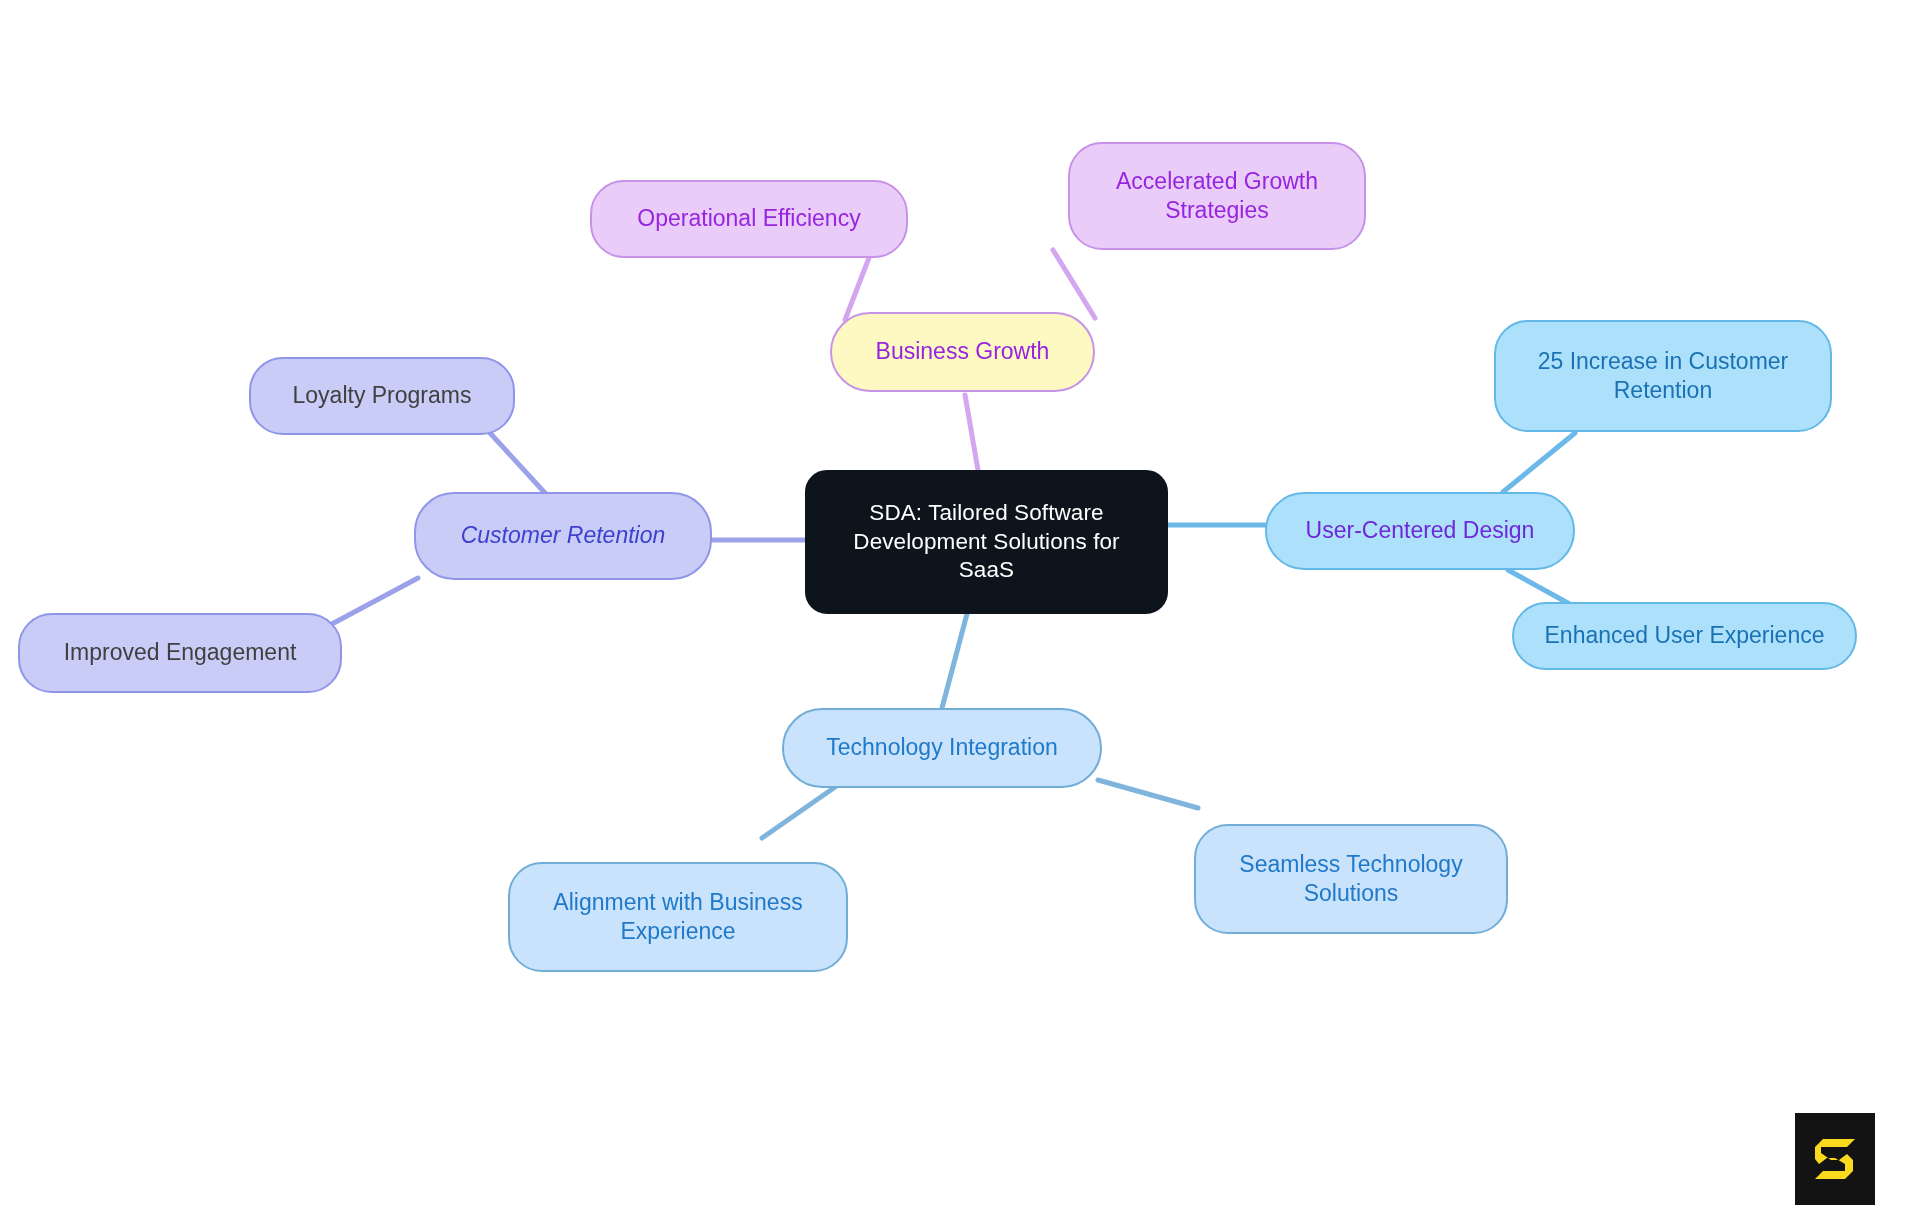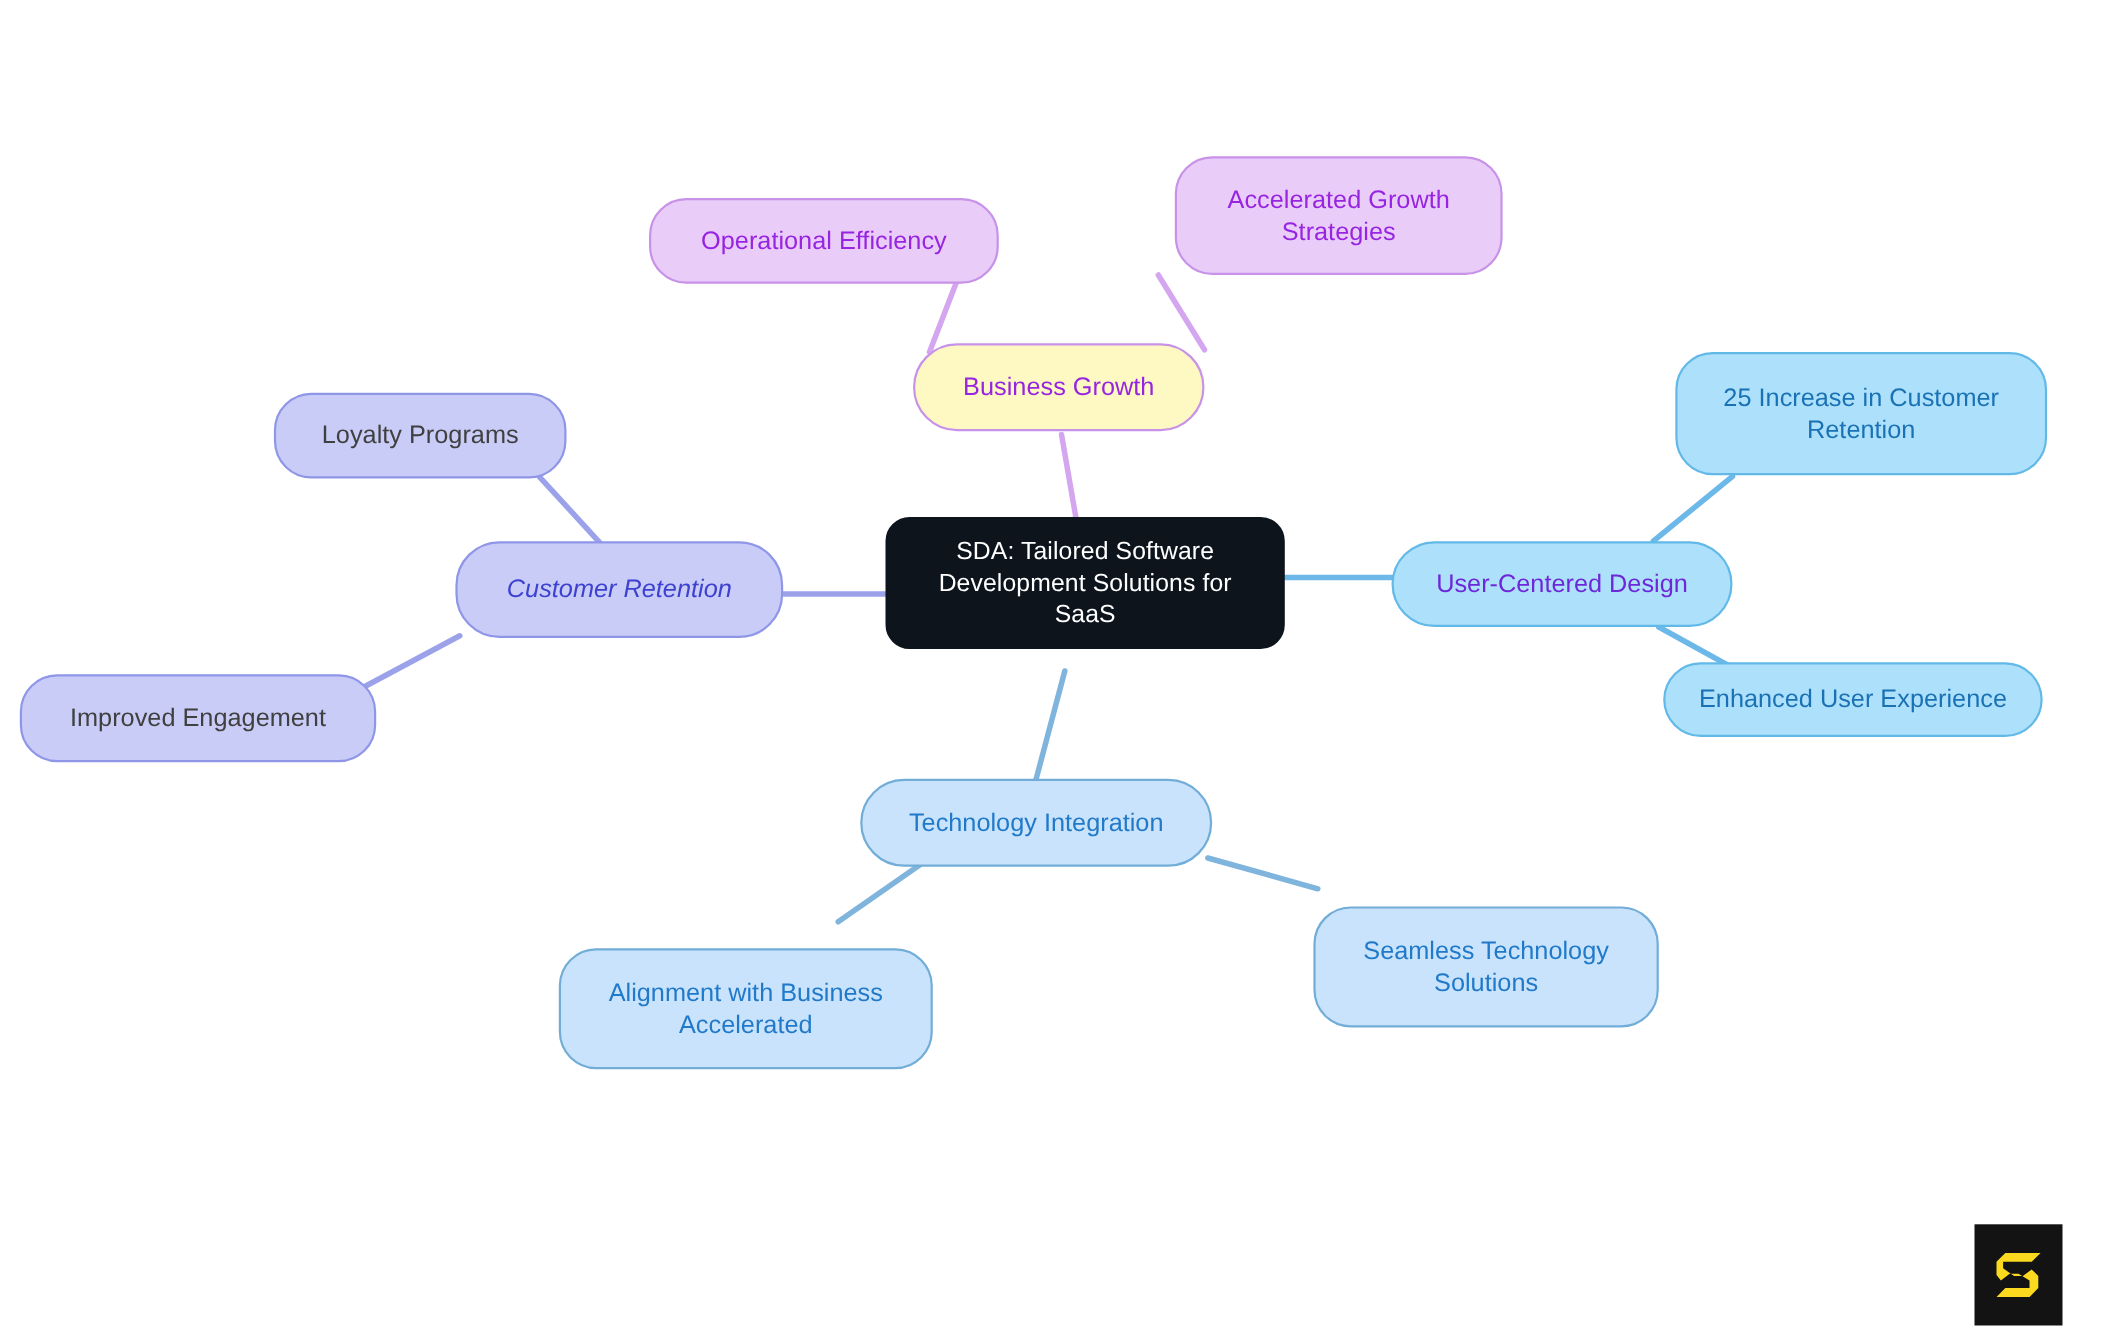--- a/index.html
+++ b/index.html
@@ -144,48 +144,48 @@
 
     <path d="M 1508 570 L 1595 618" stroke="#6cb8e8" stroke-width="5" fill="none" stroke-linecap="round"></path>
 
     <path d="M 968 610 L 942 708" stroke="#7fb4dd" stroke-width="5" fill="none" stroke-linecap="round"></path>
 
     <path d="M 838 785 L 762 838" stroke="#7fb4dd" stroke-width="5" fill="none" stroke-linecap="round"></path>
 
     <path d="M 1098 780 L 1198 808" stroke="#7fb4dd" stroke-width="5" fill="none" stroke-linecap="round"></path>
   </svg>
 
-  <div class="node root" style="left:805px; top:470px; width:363px; height:120px;">SDA: Tailored Software
+  <div class="node root" style="left:805px; top:470px; width:363px; height:144px;">SDA: Tailored Software
 Development Solutions for
 SaaS</div>
 
   <div class="node branch-purple" style="left:830px; top:312px; width:265px; height:80px;">Business Growth</div>
 
   <div class="node leaf-purple" style="left:570px; top:180px; width:318px; height:78px;">Operational Efficiency</div>
 
   <div class="node leaf-purple" style="left:1048px; top:142px; width:298px; height:108px;">Accelerated Growth
 Strategies</div>
 
   <div class="node branch-indigo" style="left:414px; top:492px; width:298px; height:88px;">Customer Retention</div>
 
   <div class="node leaf-indigo" style="left:249px; top:357px; width:266px; height:78px;">Loyalty Programs</div>
 
   <div class="node leaf-indigo" style="left:18px; top:613px; width:324px; height:80px;">Improved Engagement</div>
 
   <div class="node branch-blue" style="left:1265px; top:492px; width:310px; height:78px;">User-Centered Design</div>
 
-  <div class="node leaf-blue" style="left:1494px; top:320px; width:338px; height:112px;margin-left:29px;">25 Increase in Customer
+  <div class="node leaf-blue" style="left:1494px; top:320px; width:338px; height:112px;">25 Increase in Customer
 Retention</div>
 
   <div class="node leaf-blue" style="left:1512px; top:602px; width:345px; height:68px;">Enhanced User Experience</div>
 
   <div class="node branch-blue-light" style="left:782px; top:708px; width:320px; height:80px;">Technology Integration</div>
 
   <div class="node leaf-blue-light" style="left:508px; top:838px; width:340px; height:110px;">Alignment with Business
-Accelerated</div>
+Experience</div>
 
   <div class="node leaf-blue-light" style="left:1194px; top:800px; width:314px; height:110px;">Seamless Technology
 Solutions</div>
 
   <div id="brand-logo">
     <svg width="52" height="52" viewBox="0 0 52 52" xmlns="http://www.w3.org/2000/svg">
       <path d="M 46 6 L 38 14 L 12 14 L 12 20 L 22 27 L 30 27 L 38 21 L 44 27 L 44 38 L 36 46 L 6 46 L 14 38 L 36 38 L 36 31 L 26 25 L 18 25 L 10 31 L 6 26 L 6 14 L 14 6 Z" fill="#fbd91f"></path>
     </svg>
   </div>
 

